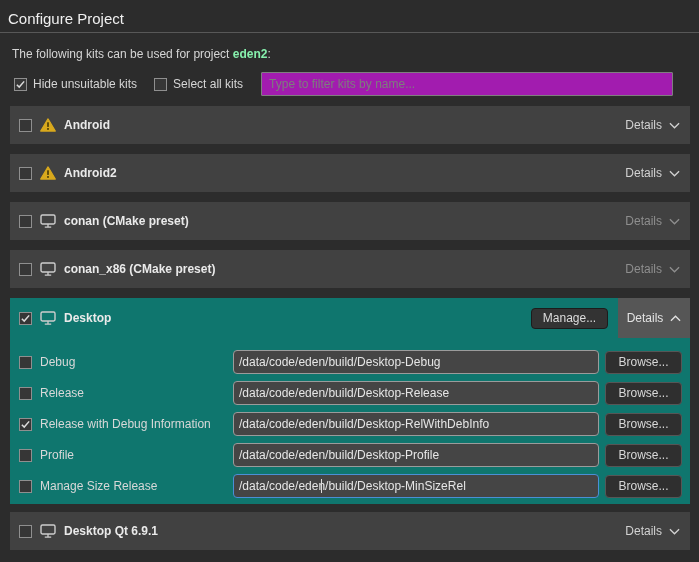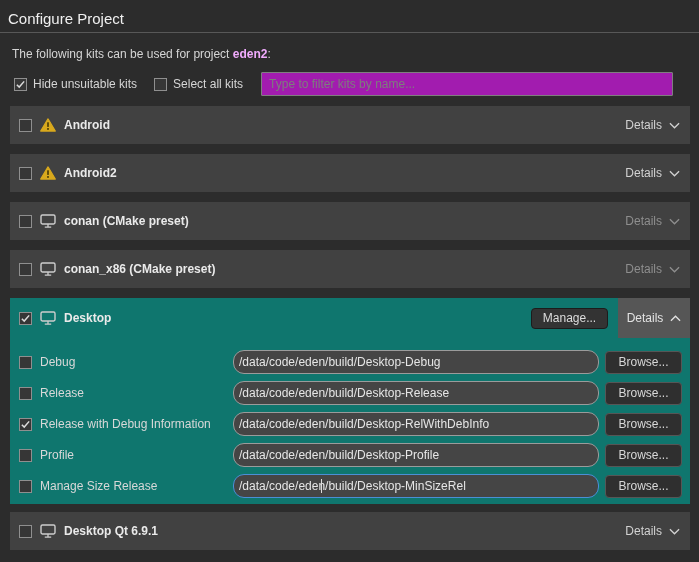--- a/index.html
+++ b/index.html
@@ -13,21 +13,21 @@
   }
   .page-title {
     margin:10px 0 0 8px;
     font-size:15px;
     font-weight:400;
     color:#f0f0f0;
     line-height:18px;
   }
   .title-sep { border:none; border-top:1px solid #585858; margin-top:4px; }
   .subtitle { margin:14px 0 0 12px; color:#d6d6d6; }
-  .subtitle b { color:#f0abfc; }
+  .subtitle b { color:#86efac; }
 
   .ctl-row { display:flex; align-items:center; margin:10px 26px 0 14px; height:26px; }
   .cb {
     width:13px; height:13px; flex:none;
     border:1px solid #8f8f8f; background:#363636;
     display:flex; align-items:center; justify-content:center;
     color:#dcdcdc;
   }
   .cb svg { width:11px; height:11px; display:none; }
   .cb.checked svg { display:block; }
@@ -70,21 +70,21 @@
     width:72px; height:100%; background:#565656;
     display:flex; align-items:center; justify-content:center; gap:7px;
     color:#e2e2e2;
   }
   .cfgs { padding-top:12px; }
   .cfg-row { display:flex; align-items:center; height:24px; margin:0 8px 7px 9px; }
   .cfg-label { margin-left:8px; width:193px; flex:none; color:#d8d8d8; }
   .path-wrap { position:relative; flex:none; }
   .path-input {
     width:366px; height:24px;
-    background:#454545; border:1px solid #9b9b9b; border-radius:11px;
+    background:#454545; border:1px solid #9b9b9b; border-radius:4px;
     color:#e6e6e6; font:12px "Liberation Sans", sans-serif; padding:0 5px;
   }
   .path-input.focused { border-color:#4a8fd6; }
   .caret { position:absolute; left:88px; top:5px; width:1px; height:14px; background:#dcdcdc; }
   .browse-btn {
     margin-left:6px; width:77px; height:23px; flex:none;
     background:#2f2f2f; border:1px solid #565656; border-radius:4px;
     color:#d8d8d8; font:12px "Liberation Sans", sans-serif;
   }
   .warn { color:#d9a91d; }

